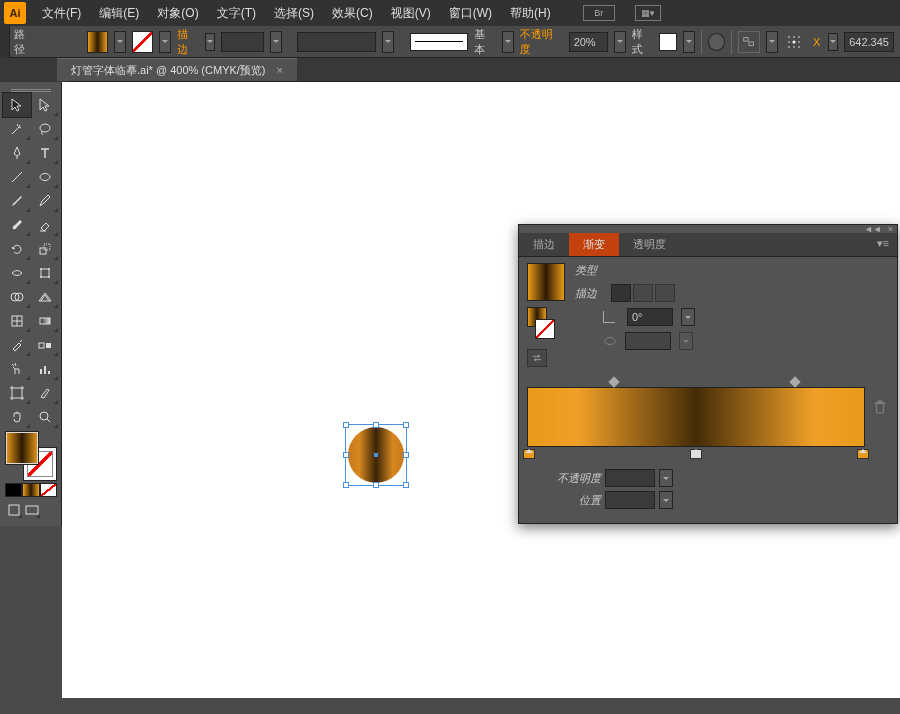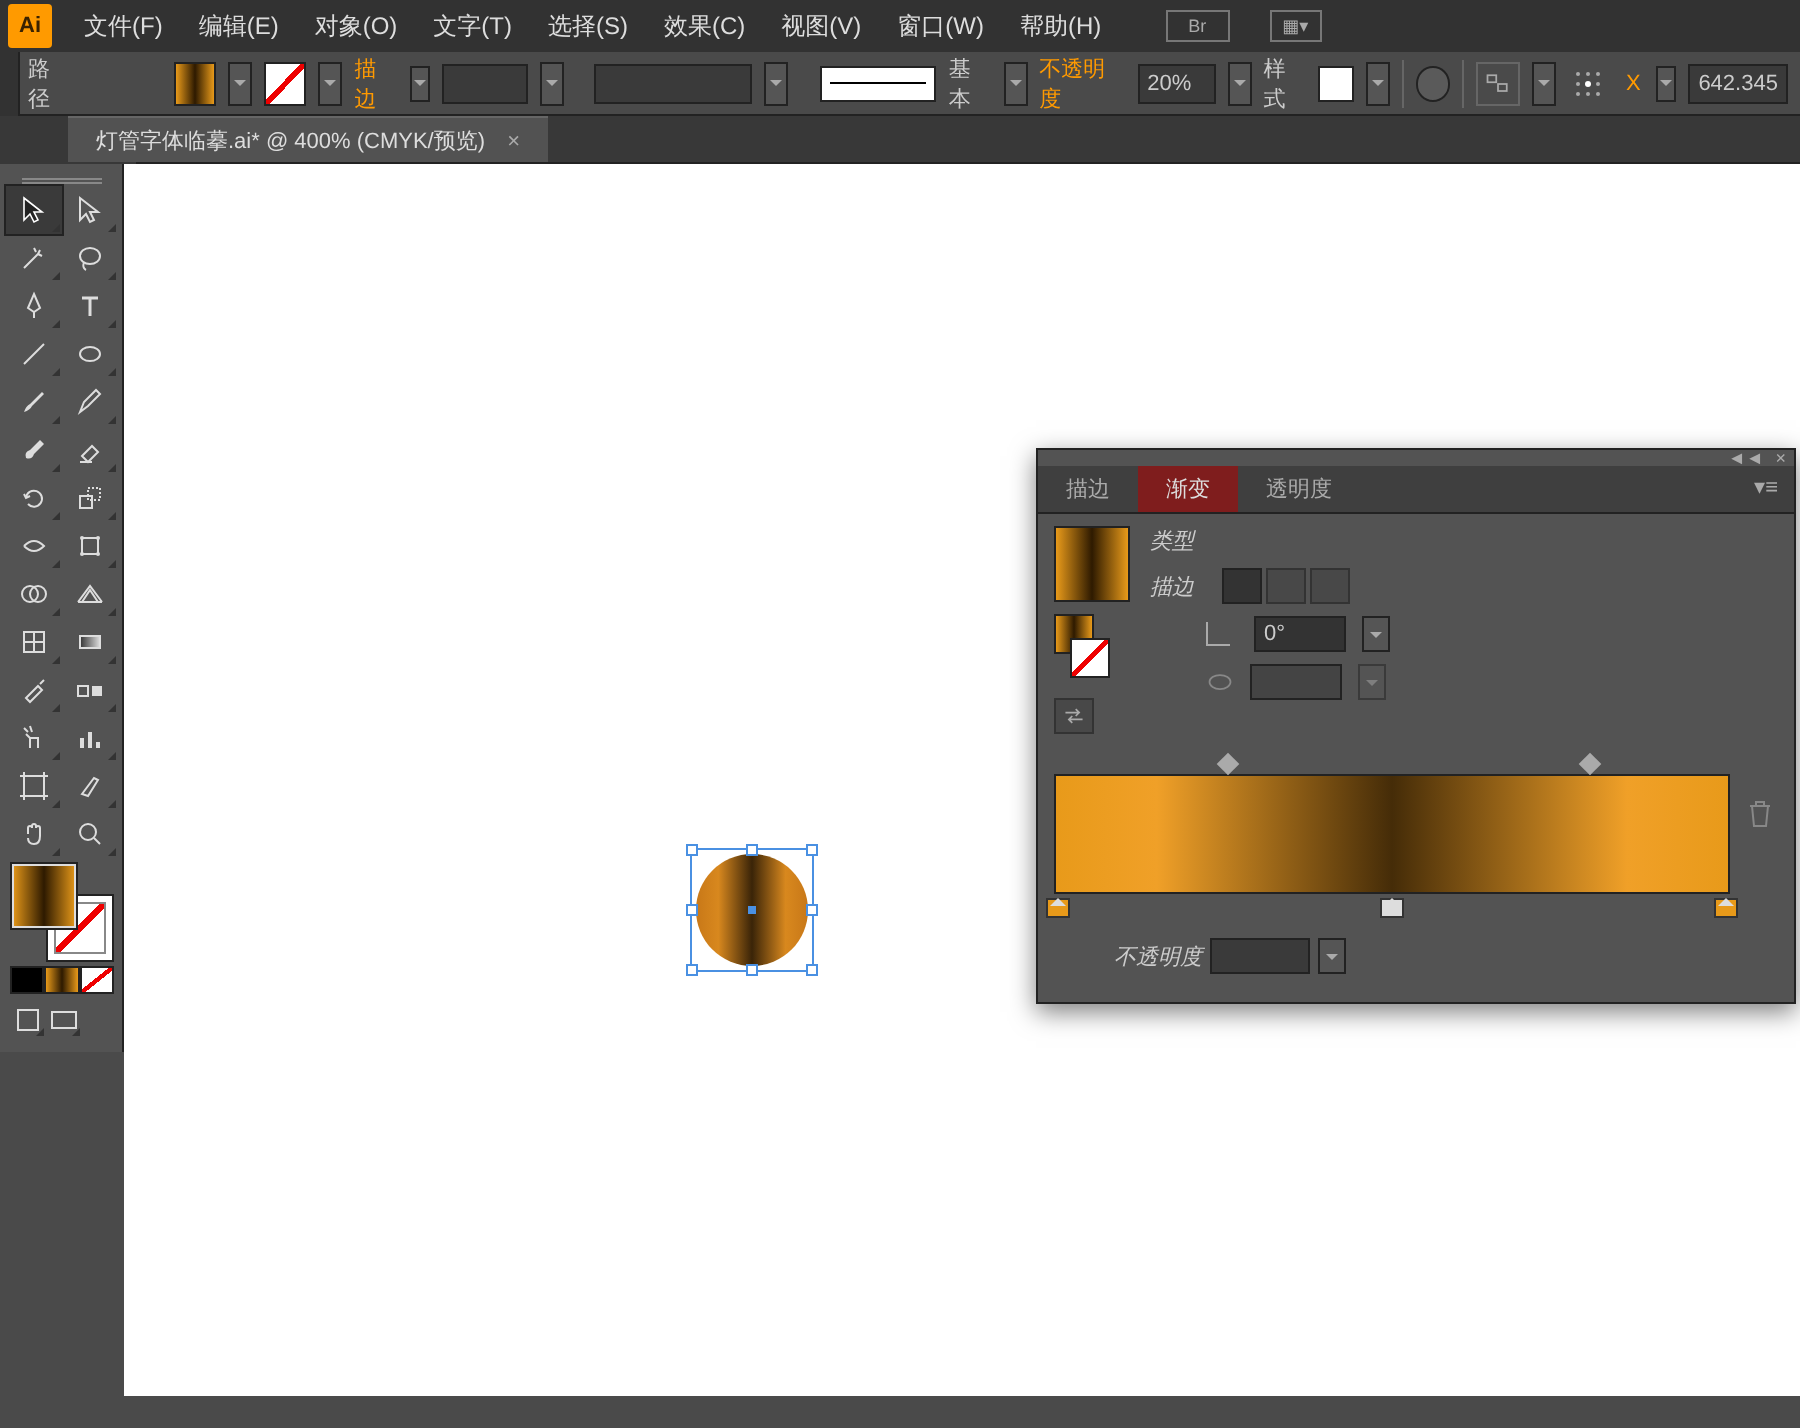--- a/index.html
+++ b/index.html
@@ -24,21 +24,21 @@
   .cb-dd::after{content:"";border:3px solid transparent;border-top-color:#aaa;margin-top:3px;}
   .cb-field { height: 20px; background: #3a3a3a; border: 1px solid #222; color: #ccc; padding: 0 4px; font-size: 11px; display:flex; align-items:center;}
   .cb-stroke-preview{width:60px;height:18px;background:#fff;border:1px solid #222;display:flex;align-items:center;padding:0 4px;}
   .cb-stroke-line{height:1px;background:#000;flex:1;}
   .cb-globe{width:18px;height:18px;border-radius:50%;background:#5a5a5a;border:1px solid #222;}
   .cb-divider{width:1px;height:24px;background:#666;}
   .cb-iconbtn{width:22px;height:22px;border:1px solid #555;display:flex;align-items:center;justify-content:center;}
   .coord-x{color:#ff9a00;font-size:11px;margin:0 2px;}
   
   
-  .tabbar { height: 24px; background: #383838; display: flex; align-items: flex-end; padding-left: 34px; border-bottom:1px solid #222;}
+  .tabbar { height: 24px; background: #383838; display: flex; align-items: flex-end; padding-left: 57px; border-bottom:1px solid #222;}
   .doctab { background: #525252; padding: 4px 14px 3px; color: #ddd; font-size: 11px; border-top:1px solid #666; position:relative;}
   .doctab-close{margin-left:8px;color:#aaa;}
   
   
   .row-left{position:absolute;left:0;top:26px;width:10px;height:32px;background:#323232;border-right:1px solid #222;}
   .row-left2{position:absolute;left:0;top:58px;width:68px;height:24px;background:#383838;}
 
   
   .toolbox { position: absolute; left: 0; top: 82px; width: 62px; background: #535353; padding: 3px; display: grid; grid-template-columns: 1fr 1fr; gap: 0; border-right:1px solid #222;}
   .tb-handle{grid-column:1/3;height:8px;display:flex;justify-content:center;align-items:center;}
@@ -73,21 +73,21 @@
   .h-ml{left:-3px;top:50%;margin-top:-3px;}.h-mr{right:-3px;top:50%;margin-top:-3px;}
   .h-bl{left:-3px;bottom:-3px;}.h-bm{left:50%;bottom:-3px;margin-left:-3px;}.h-br{right:-3px;bottom:-3px;}
   .h-c{left:50%;top:50%;margin:-2px 0 0 -2px;width:4px;height:4px;background:#4a90e2;border:none;}
   
   
   .panel { position: absolute; left: 518px; top: 224px; width: 380px; background: #535353; border: 1px solid #222; box-shadow: 0 4px 12px rgba(0,0,0,0.5); }
   .panel-top{height:8px;display:flex;justify-content:flex-end;padding:0 4px;align-items:center;gap:6px;}
   .panel-top span{font-size:9px;color:#aaa;cursor:default;}
   .panel-tabs{display:flex;background:#3f3f3f;border-bottom:1px solid #222;}
   .ptab{padding:4px 14px;color:#aaa;font-size:11px;}
-  .ptab.active{background:#7f1d1d;color:#ddd;}
+  .ptab.active{background:#c2410c;color:#ddd;}
   .panel-body{padding:6px 8px 10px;}
   .pb-row{display:flex;align-items:center;gap:8px;margin-bottom:6px;}
   .pb-swatch-big{width:38px;height:38px;border:1px solid #222;background:linear-gradient(to right,#e89a1a,#2e1a00,#e89a1a);}
   .pb-swatch-sm{width:20px;height:20px;border:1px solid #222;}
   .pb-lbl{color:#ccc;font-size:11px;min-width:28px;font-style:italic;}
   .pb-select{flex:1;height:20px;background:#333;border:1px solid #222;color:#ccc;padding:0 6px;font-size:11px;display:flex;align-items:center;justify-content:space-between;}
   .pb-select::after{content:"";border:3px solid transparent;border-top-color:#aaa;margin-top:3px;}
   .pb-btns{display:flex;gap:2px;}
   .pb-ibtn{width:20px;height:18px;border:1px solid #333;background:#484848;}
   .pb-ibtn.act{background:#333;border-color:#222;}
@@ -484,15 +484,20 @@
           </div>
       </div>
     </div>
 
     <div class="pb-bottom">
       <div class="pb-brow">
         <span class="pb-lbl">不透明度</span>
         <div class="pb-vfield"></div>
         <div class="pb-dd-sm"></div>
       </div>
+      <div class="pb-brow">
+        <span class="pb-lbl">位置</span>
+        <div class="pb-vfield"></div>
+        <div class="pb-dd-sm"></div>
+      </div>
     </div>
   </div>
 </div>
 
 </body></html>

